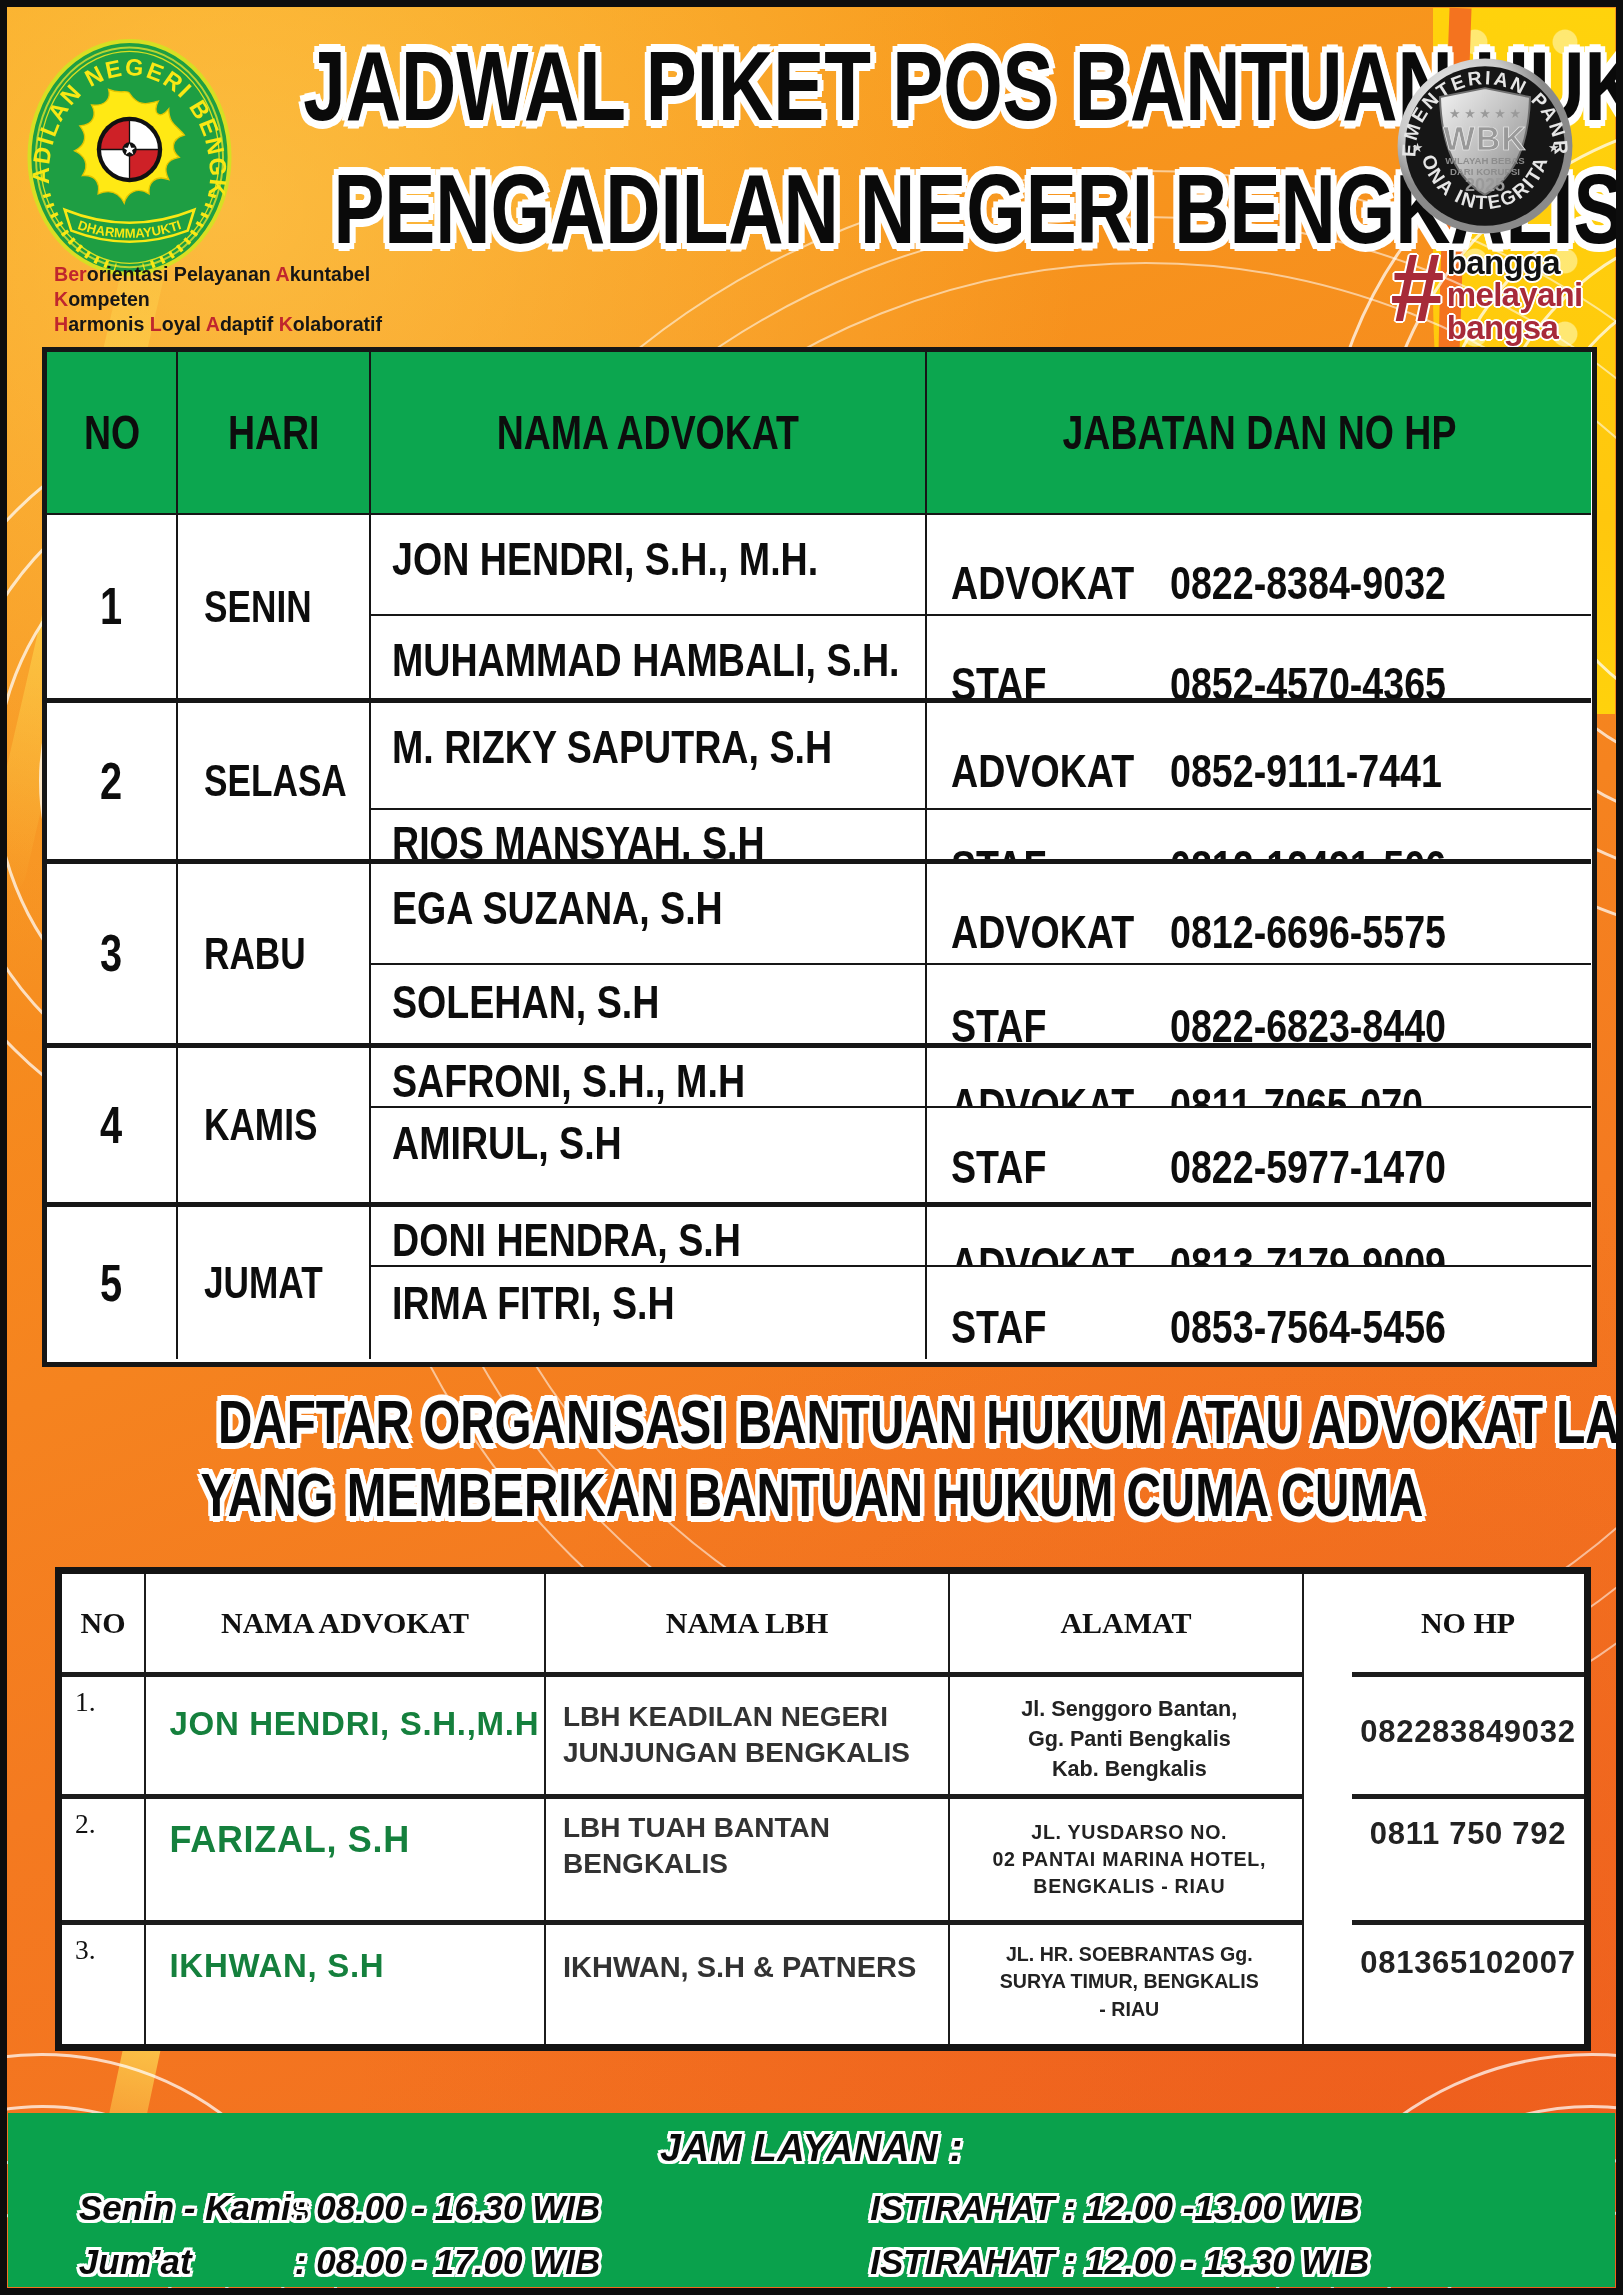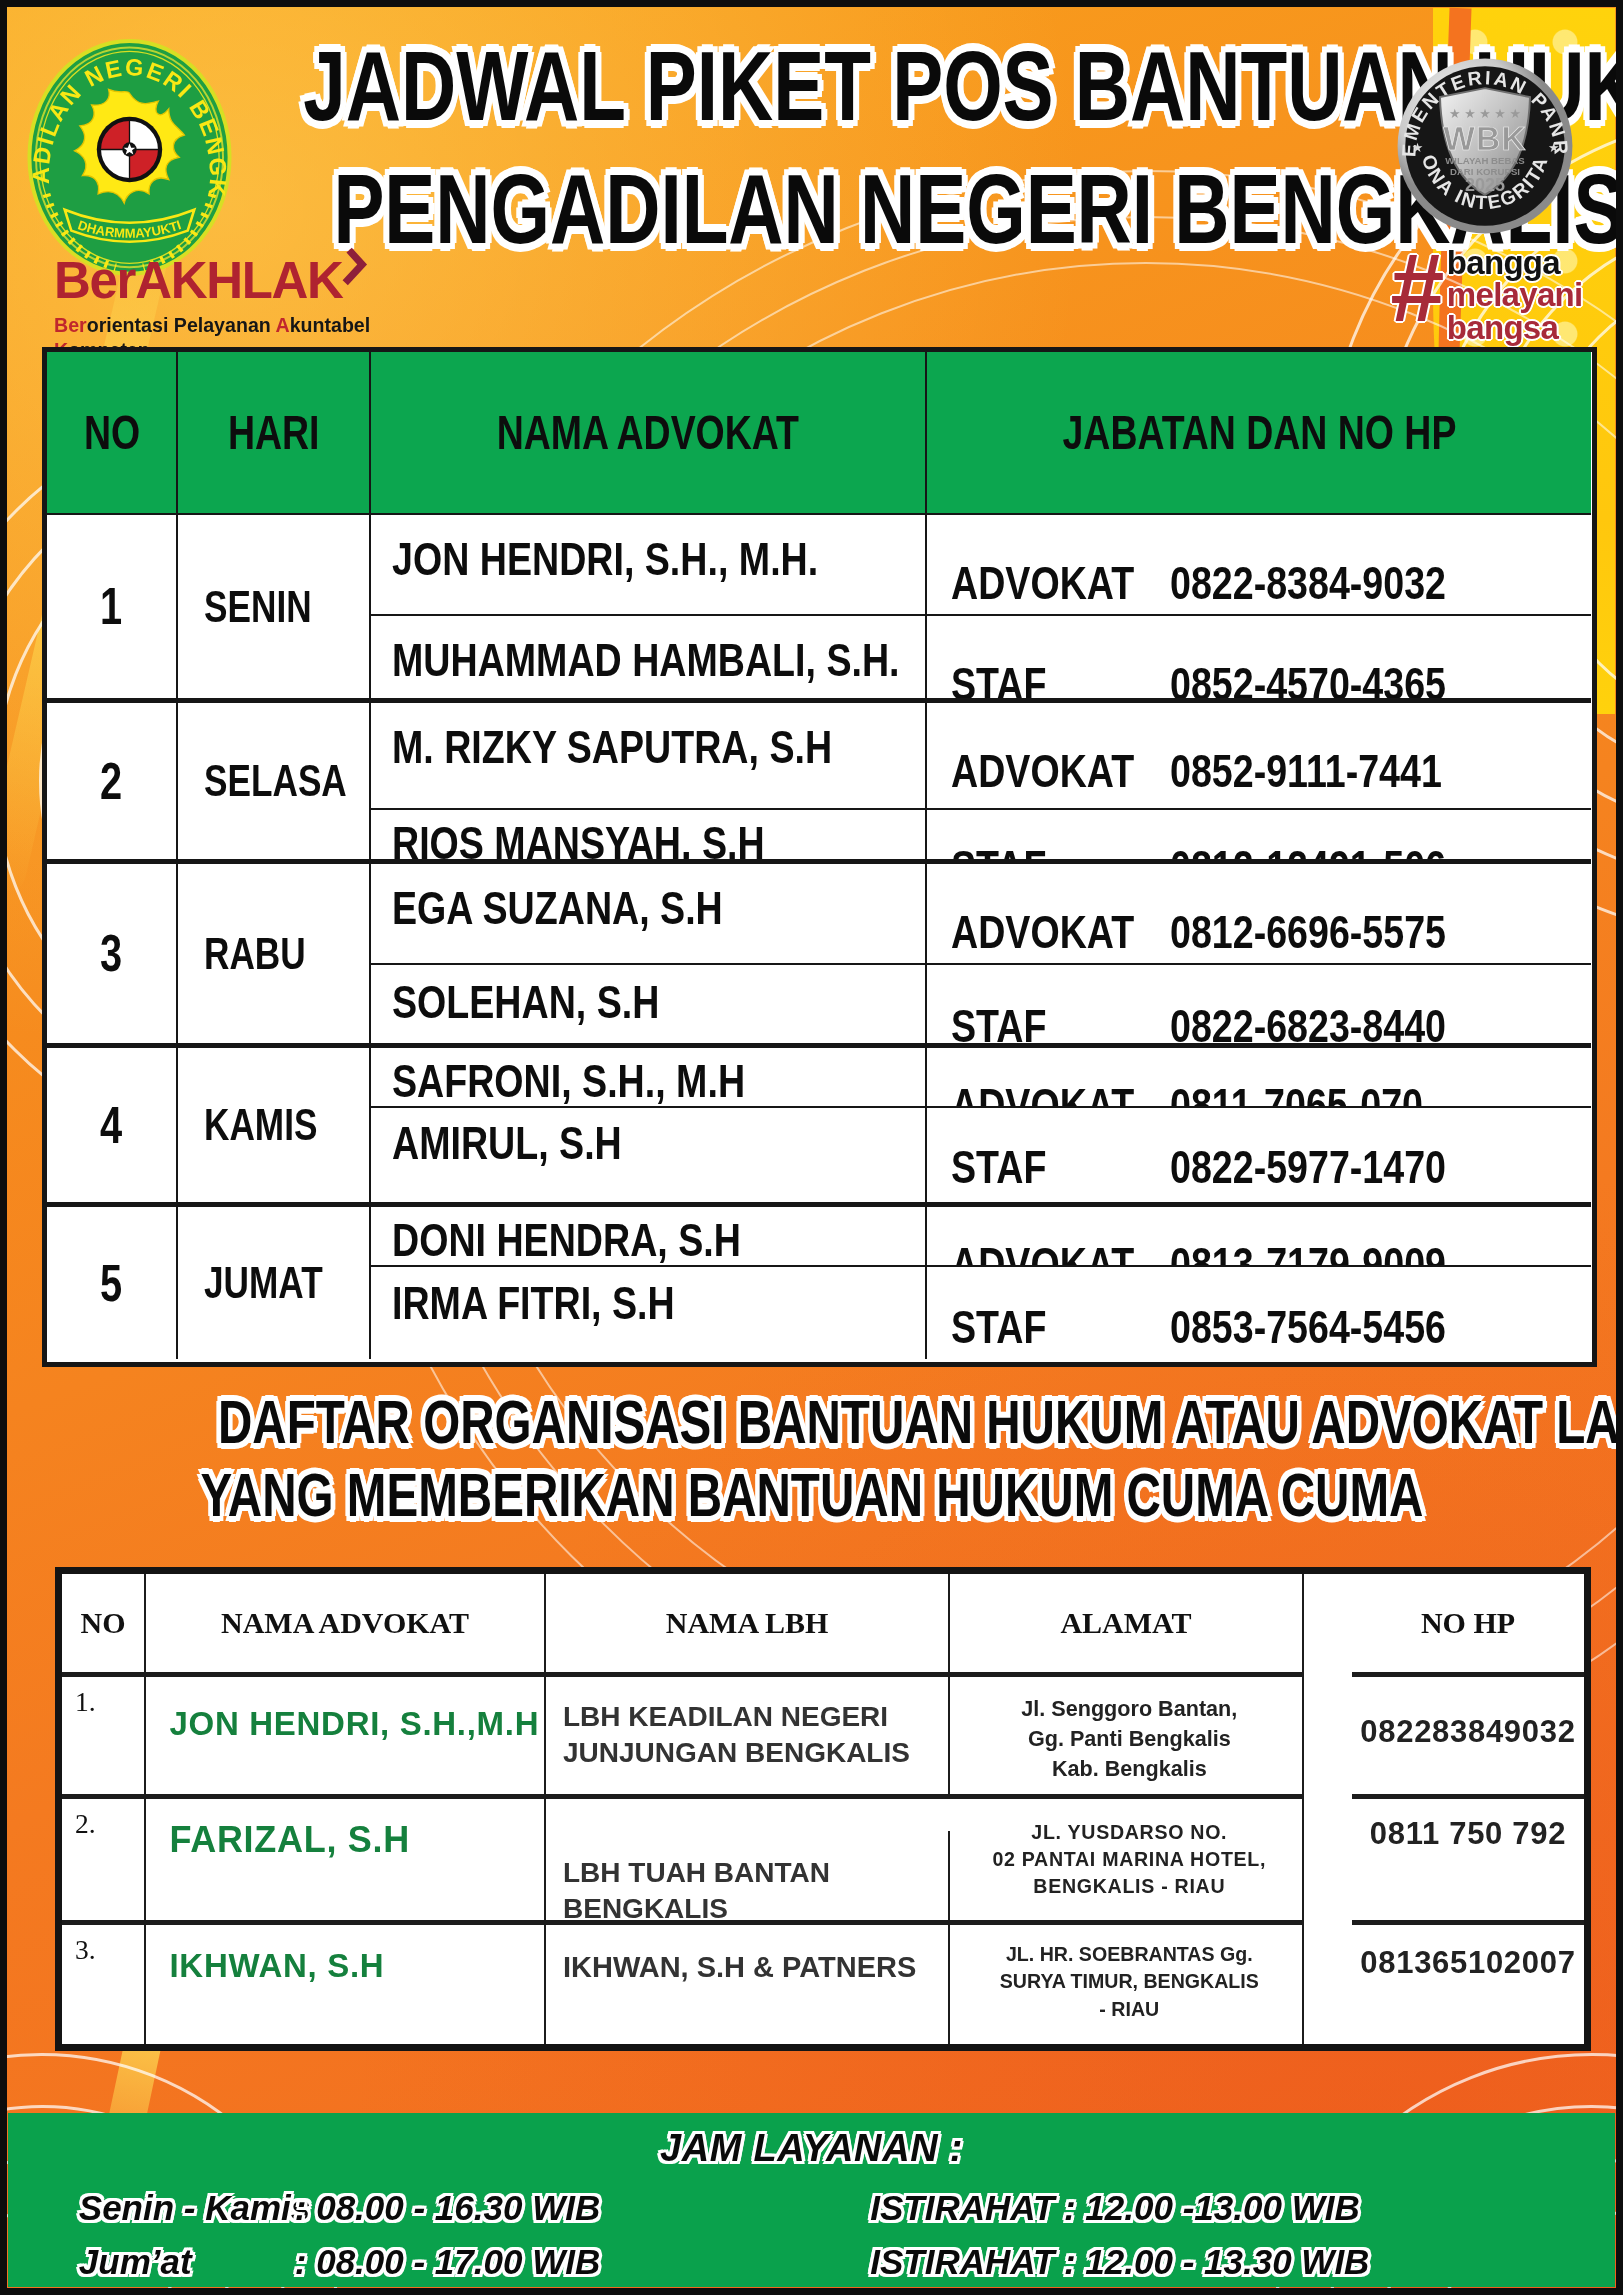--- a/index.html
+++ b/index.html
@@ -168,26 +168,20 @@
     <path d="M 34,240 Q 60,330 140,352" fill="none" stroke="#F9E814" stroke-width="12" stroke-dasharray="5 11"></path>
     <path d="M 288,240 Q 262,330 182,352" fill="none" stroke="#F9E814" stroke-width="12" stroke-dasharray="5 11"></path>
   </svg>
 
   <div class="title-block">
     <div class="title-line"><span class="cxc ow12">JADWAL PIKET POS BANTUAN HUKUM</span></div>
     <div class="title-line"><span class="cxc ow12">PENGADILAN NEGERI BENGKALIS KELAS IB</span></div>
   </div>
 
   <div class="berakhlak">
-    <div class="bk-brand-row">
-      <span class="bk-brand">BerAKHLAK</span>
-      <svg class="bk-chevron" width="30" height="41" viewBox="0 0 46 62">
-        <polyline points="8,56 34,28 14,6" fill="none" stroke="#8E1F3A" stroke-width="11"></polyline>
-      </svg>
-    </div>
     <div class="bk-sub">
       <div>
         <span class="bk-red">Ber</span><span>orientasi </span><span>Pelayanan </span><span class="bk-red">A</span><span>kuntabel </span><span class="bk-red">K</span><span>ompeten</span>
       </div>
       <div>
         <span class="bk-red">H</span><span>armonis </span><span class="bk-red">L</span><span>oyal </span><span class="bk-red">A</span><span>daptif </span><span class="bk-red">K</span><span>olaboratif</span>
       </div>
     </div>
   </div>
 
@@ -359,21 +353,21 @@
 JUNJUNGAN BENGKALIS</span></div>
     <div class="d almD rsep"><span style="white-space:pre-line">Jl. Senggoro Bantan,
 Gg. Panti Bengkalis
 Kab. Bengkalis</span></div>
     <div class="d hpD rsep dlc">
         <span>082283849032</span>
       </div>
 
     <div class="d noD rsep"><span>2.</span></div>
     <div class="d advD rsep" style="font-size:36px;padding-top:19.6px;"><span>FARIZAL, S.H</span></div>
-    <div class="d lbhD rsep" style="padding-top:24px;margin-top:32px;"><span style="white-space:pre-line">LBH TUAH BANTAN
+    <div class="d lbhD rsep" style="padding-top:11px;"><span style="white-space:pre-line">LBH TUAH BANTAN
 BENGKALIS</span></div>
     <div class="d almD rsep" style="font-size:19.6px;padding-top:19.6px;letter-spacing:0.7px;"><span style="white-space:pre-line">JL. YUSDARSO NO.
 02 PANTAI  MARINA HOTEL,
 BENGKALIS - RIAU</span></div>
     <div class="d hpD rsep dlc" style="padding-top:17px;text-align:right;">
         <span>0811 750 792</span>
       </div>
 
     <div class="d noD dlast"><span>3.</span></div>
     <div class="d advD dlast" style="padding-top:22px;"><span>IKHWAN, S.H</span></div>

